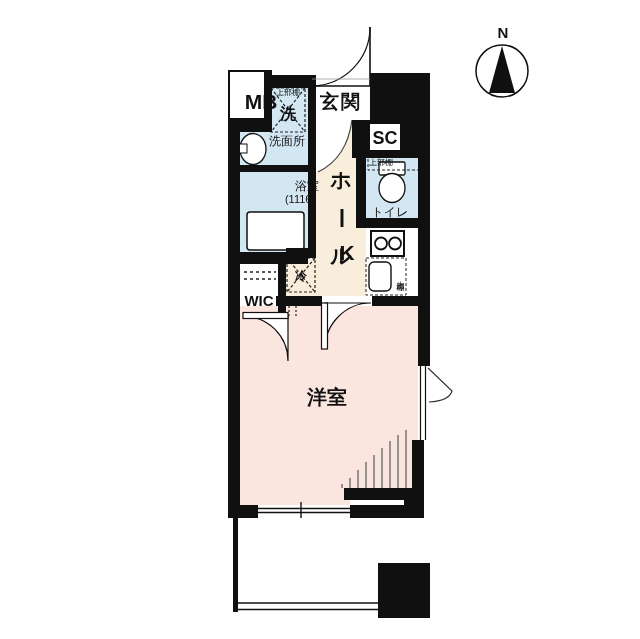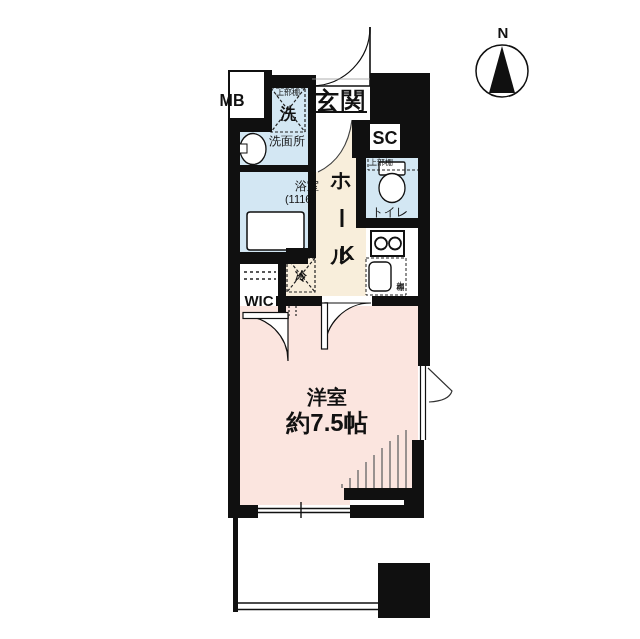--- a/index.html
+++ b/index.html
@@ -168,39 +168,38 @@
   </g>
 
   <g>
     <circle cx="502" cy="71" r="26" fill="#fff" stroke="#111" stroke-width="1.5"></circle>
     <polygon points="502,46 489,93 515,93" fill="#101010"></polygon>
   </g>
 </svg>
 
 <div class="lbl" style="left:503px;top:32px;font-size:15px;">N</div>
 
-<div class="lbl" style="left:232px;top:101px;font-size:16px;">MB</div>
+<div class="lbl" style="left:261px;top:101px;font-size:21px;">MB</div>
 <div class="lbl light" style="left:288px;top:93px;font-size:8px;letter-spacing:0;">上部棚</div>
 <div class="lbl" style="left:288px;top:114px;font-size:16px;">洗</div>
-<div class="lbl" style="left:341px;top:101px;font-size:24px;letter-spacing:2px;text-decoration:underline;">玄関</div>
+<div class="lbl" style="left:341px;top:101px;font-size:19px;letter-spacing:2px;">玄関</div>
 <div class="lbl" style="left:385px;top:138px;font-size:18px;">SC</div>
 <div class="lbl light" style="left:287px;top:141px;font-size:12px;">洗面所</div>
 <div class="lbl light" style="left:276px;top:186px;font-size:12px;margin-left:31px;">浴室</div>
 <div class="lbl light" style="left:276px;top:199px;font-size:11px;margin-left:24px;">(1116)</div>
 <div class="lbl light" style="left:381px;top:163px;font-size:8px;">上部棚</div>
 <div class="lbl light" style="left:390px;top:212px;font-size:12px;">トイレ</div>
 
 <div id="hall-label">
   <span>ホ</span>
   <span class="bar">ー</span>
   <span>ル</span>
 </div>
 
 <div class="lbl" style="left:347px;top:252px;font-size:21px;">K</div>
 <div id="kitchen-shelf-label" class="vtext">上部棚</div>
 <div class="lbl" style="left:301px;top:276px;font-size:12px;">冷</div>
 <div class="lbl" style="left:259px;top:300px;font-size:15px;">WIC</div>
 
 <div class="lbl" style="left:327px;top:397px;font-size:20px;font-weight:700;">洋室</div>
-<div class="lbl" style="left:327px;top:423px;font-size:24px;font-weight:700;">約7.5帖</div>
 
 
 </div>
 
 </body></html>

